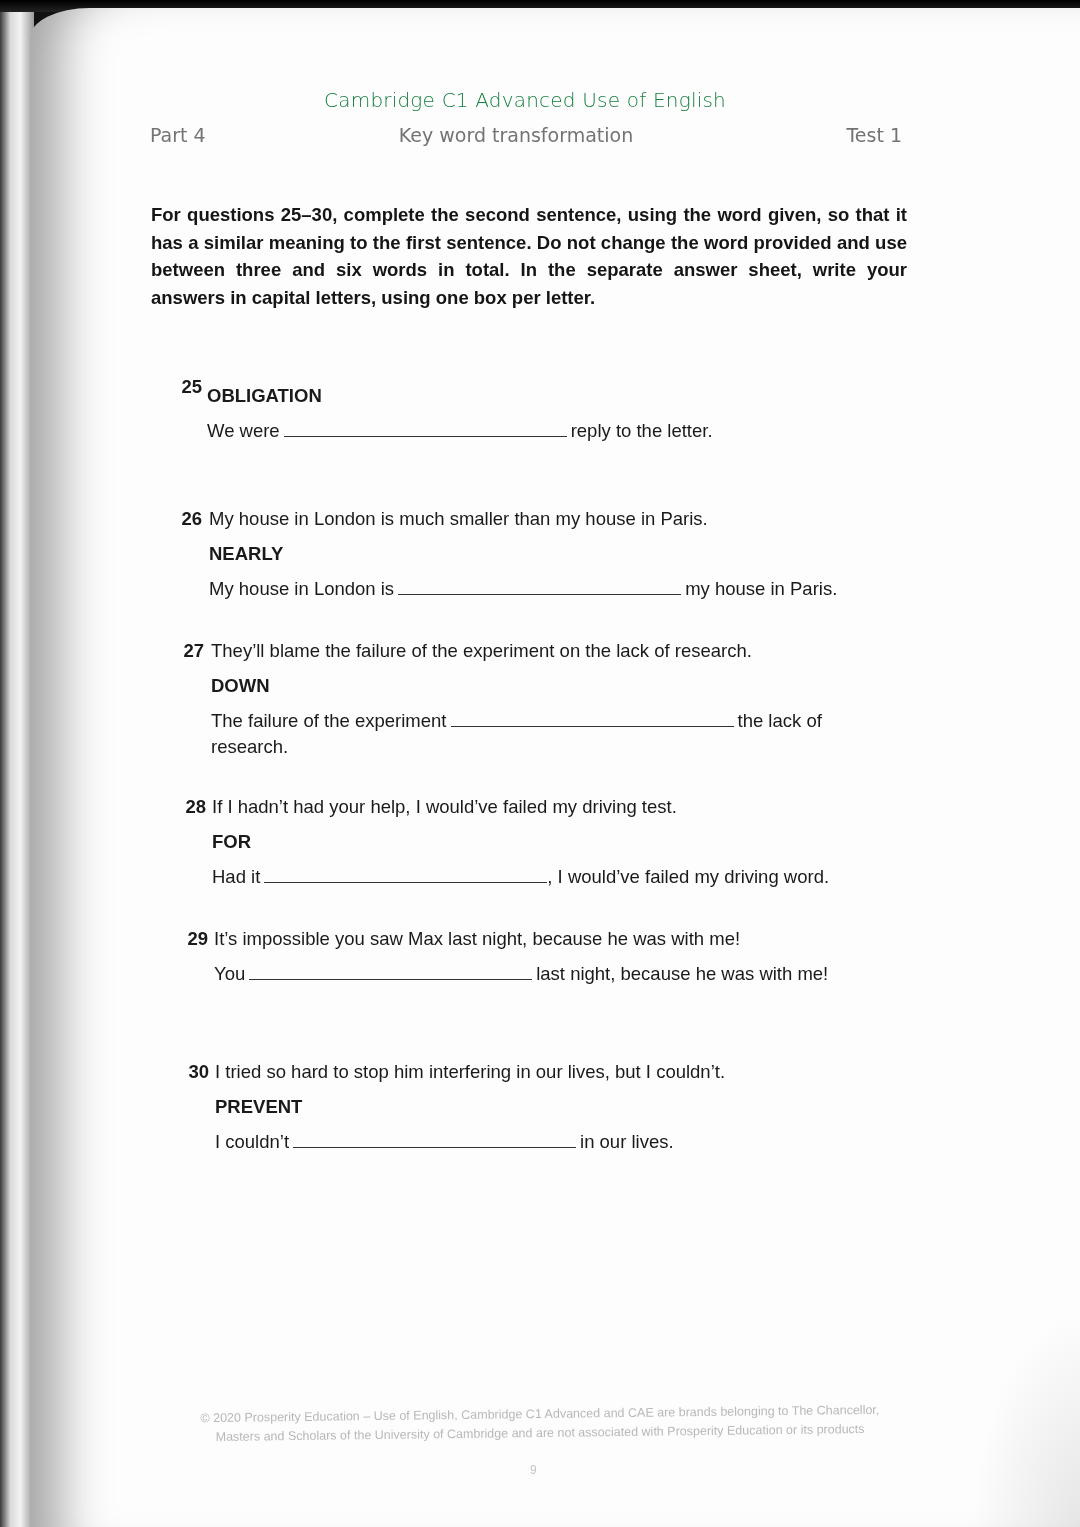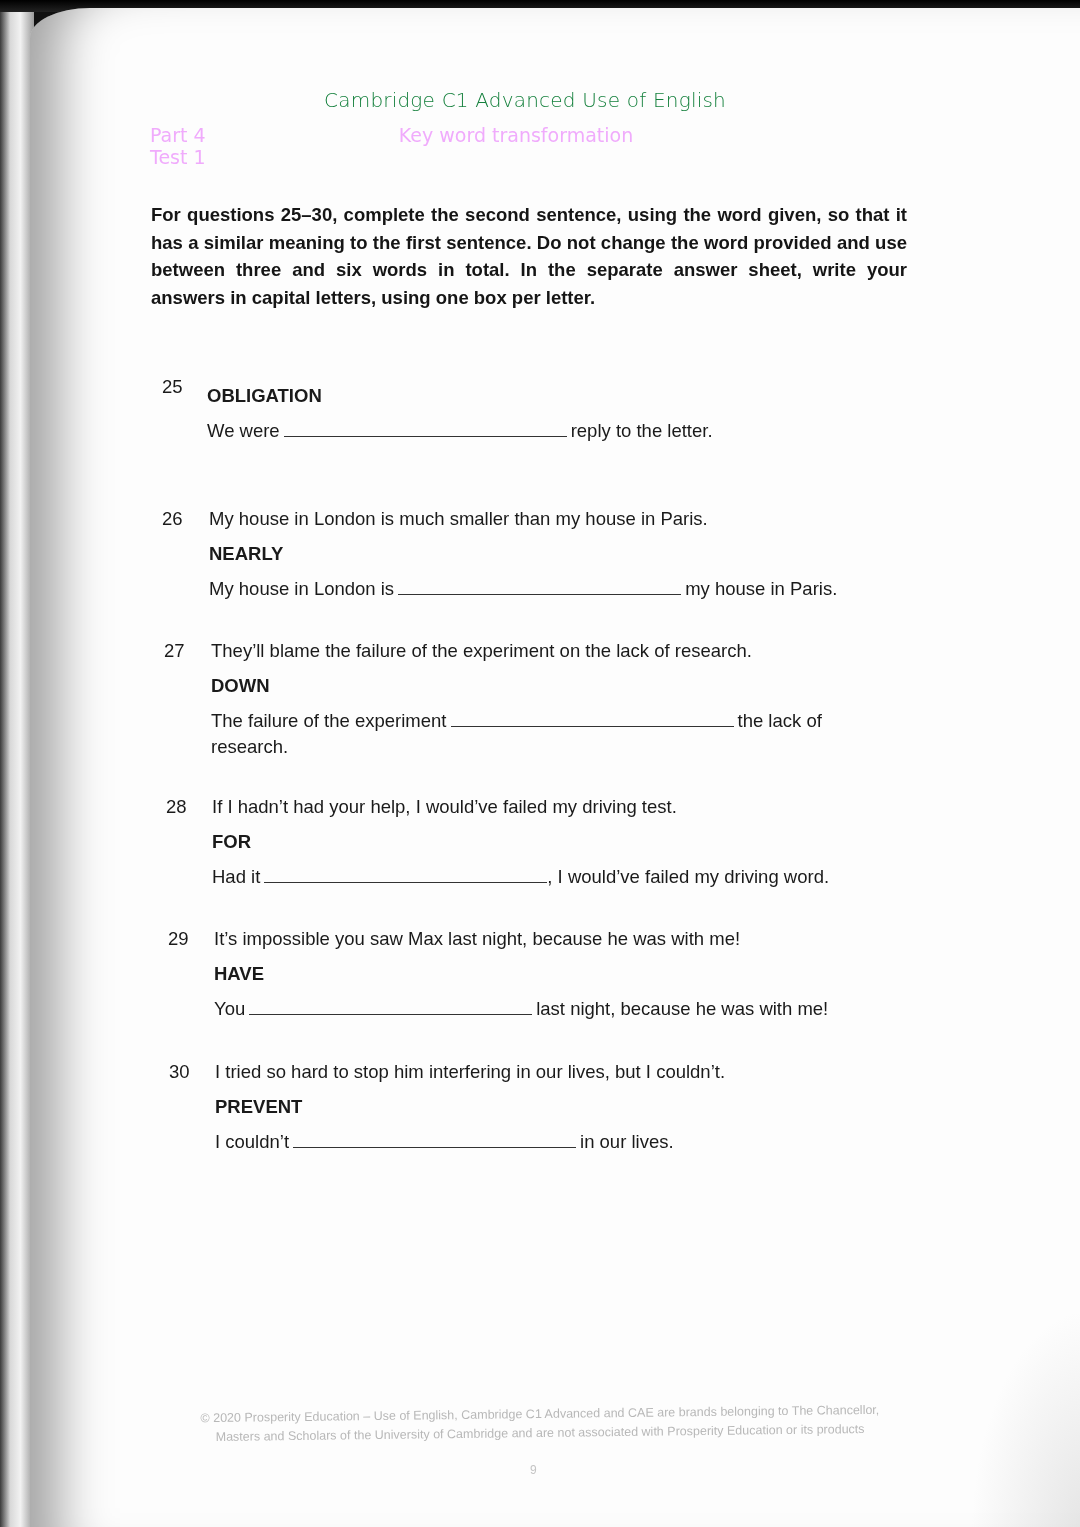--- a/index.html
+++ b/index.html
@@ -24,33 +24,33 @@
       background: linear-gradient(to bottom, #000 0%, #222 100%);
     }
     .header-title {
       position: absolute; left: 0; width: 1050px; top: 88px; text-align: center;
       font-family: "DejaVu Sans", sans-serif; font-size: 20px; font-weight: 300;
       letter-spacing: 0.2px; color: #15803d;
     }
     .header-row {
       position: absolute; top: 124px; left: 150px; width: 752px;
       display: flex; justify-content: space-between; align-items: baseline;
-      font-family: "DejaVu Sans", sans-serif; font-size: 19px; color: #f0abfc; flex-direction: column;
+      font-family: "DejaVu Sans", sans-serif; font-size: 19px; color: #737373;
     }
     .header-row .sub { position: absolute; left: 0; width: 732px; text-align: center; }
     .instructions {
       position: absolute; left: 151px; top: 201px; width: 756px;
       font-size: 18.5px; font-weight: bold; line-height: 27.5px;
       text-align: justify; color: #151515;
     }
     .q {
       position: absolute; left: 162px; width: 720px;
       font-size: 18.5px; line-height: 26px;
     }
-    .q .num { position: absolute; left: 0; top: 0; font-weight: normal; width: 40px; }
+    .q .num { position: absolute; left: 0; top: 0; font-weight: bold; width: 40px; text-align: right; }
     .q .body { margin-left: 46px; }
     .q .prompt { }
     .q .keyword { font-weight: bold; margin-top: 9px; }
     .q .answer { margin-top: 9px; }
     .blank {
       display: inline-block; width: 283px; border-bottom: 1.3px solid #333;
       height: 16px; vertical-align: baseline; margin: 0 4px;
     }
     .footer {
       position: absolute; left: 140px; top: 1405px; width: 800px; text-align: center;
@@ -123,21 +123,20 @@
     <div class="answer">
       <span>Had it</span><span class="blank" style="margin-right:0;"></span><span>, I would’ve failed my driving word.</span>
     </div>
   </div>
 </div>
 
 <div class="q" style="top:926px;left:168px;">
   <span class="num">29</span>
   <div class="body" style="">
     <div class="prompt">It’s impossible you saw Max last night, because he was with me!</div>
-    <div class="keyword">HAVE</div>
     <div class="answer">
       <span>You</span><span class="blank"></span><span>last night, because he was with me!</span>
     </div>
   </div>
 </div>
 
 <div class="q" style="top:1059px;left:169px;">
   <span class="num">30</span>
   <div class="body" style="margin-left:46px;">
     <div class="prompt">I tried so hard to stop him interfering in our lives, but I couldn’t.</div>

